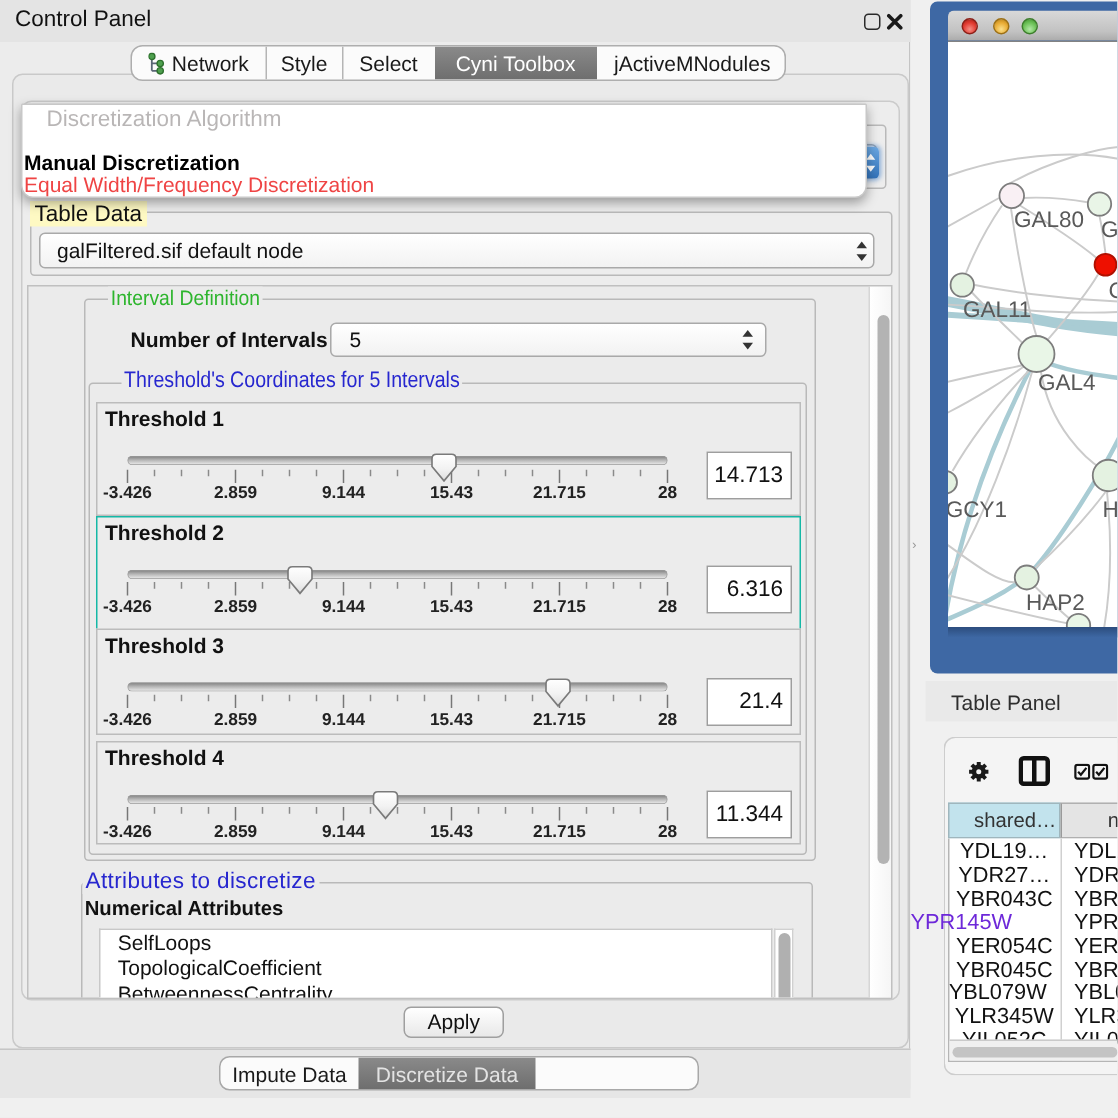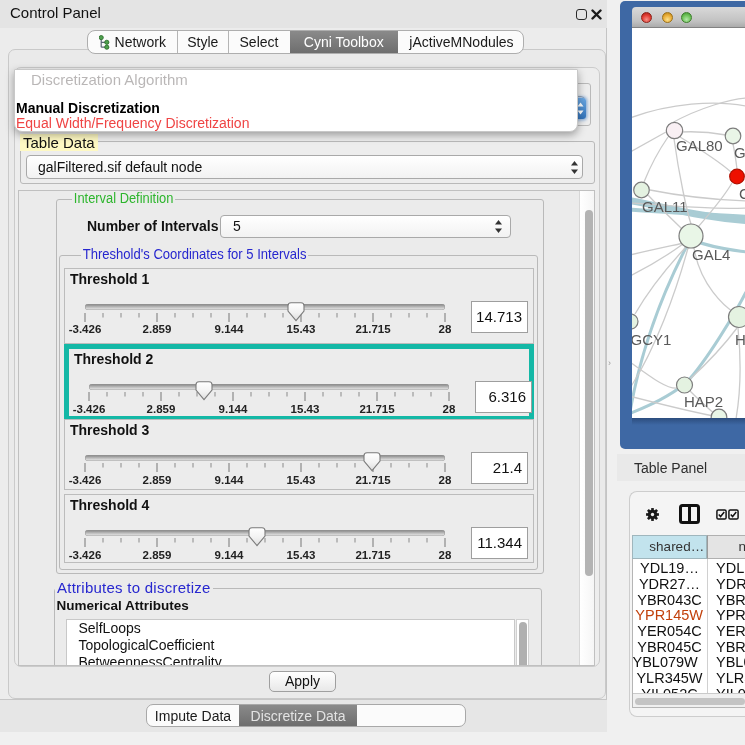--- a/index.html
+++ b/index.html
@@ -102,21 +102,21 @@
 <defs>
           <linearGradient id="thg0" x1="0" y1="0" x2="0" y2="1">
 <stop offset="0" stop-color="#ffffff"></stop>
             <stop offset="0.55" stop-color="#f2f2f2"></stop>
             <stop offset="1" stop-color="#dddddd"></stop>
           </linearGradient>
         </defs>
 <path d="M 4,0.8 L 14,0.8 Q 17,0.8 17,3.8 L 17,9 L 9,18.6 L 1,9 L 1,3.8 Q 1,0.8 4,0.8 Z" fill="url(#thg0)" stroke="#7a7a7a" stroke-width="1.1"></path>
       </svg>
 </div>
-<div style="position:absolute;left:45px;top:152.6px;width:470px;height:77px;border:5px solid #14b8a6;background:#ececec">
+<div style="position:absolute;left:45px;top:152.6px;width:470px;height:77px;border:1px solid #14b8a6;background:#ececec">
   <div style="position:absolute;left:5px;top:2px;font-size:14px;font-weight:bold;color:#111">Threshold 2</div>
   <div style="position:absolute;left:20px;top:35px;width:360px;height:6px;border-radius:3px;background:linear-gradient(180deg,#7e7e7e 0%,#b5b5b5 45%,#efefef 100%);box-shadow:inset 0 0 0 0.5px #9a9a9a"></div>
   <svg style="position:absolute;left:19px;top:43.5px;width:363px;height:10px" viewBox="0 0 363 10">
         <line x1="1" y1="0" x2="1" y2="9" stroke="#777" stroke-width="1"></line>
         <line x1="73" y1="0" x2="73" y2="9" stroke="#777" stroke-width="1"></line>
         <line x1="145" y1="0" x2="145" y2="9" stroke="#777" stroke-width="1"></line>
         <line x1="217" y1="0" x2="217" y2="9" stroke="#777" stroke-width="1"></line>
         <line x1="289" y1="0" x2="289" y2="9" stroke="#777" stroke-width="1"></line>
         <line x1="361" y1="0" x2="361" y2="9" stroke="#777" stroke-width="1"></line>
         <line x1="19" y1="0" x2="19" y2="4.5" stroke="#8a8a8a" stroke-width="1"></line>
@@ -357,21 +357,21 @@
 <div class="abs" style="left:632px;top:534.5px;width:74.5px;height:24.3px;background:#c2e3ed;border:1px solid #9fb6bd;font-size:13.5px;color:#333;text-align:center;line-height:22px;padding-left:15px">shared…</div>
 <div class="abs" style="left:706.5px;top:534.5px;width:38.5px;height:24.3px;background:#e4e4e4;border-top:1px solid #b0b0b0;border-bottom:1px solid #b0b0b0;border-left:1px solid #9a9a9a;font-size:13.5px;color:#333;line-height:22px;padding-left:31px">n</div>
 <div class="abs" style="left:632px;top:558.8px;width:113px;height:149px;background:#fff;border-left:1px solid #b5b5b5;border-bottom:1px solid #b5b5b5"></div>
 <div class="abs" style="left:707px;top:558.8px;width:1px;height:148px;background:#d0d0d0"></div>
 <div style="position:absolute;left:632.5px;top:561.2px;width:74px;height:15.7px;font-size:14.5px;color:#111;text-align:center;line-height:15.7px;overflow:hidden">YDL19…</div>
 <div style="position:absolute;left:716px;top:561.2px;width:40px;height:15.7px;font-size:14.5px;color:#111;line-height:15.7px;white-space:nowrap">YDL1</div>
 <div style="position:absolute;left:632.5px;top:576.9px;width:74px;height:15.7px;font-size:14.5px;color:#111;text-align:center;line-height:15.7px;overflow:hidden">YDR27…</div>
 <div style="position:absolute;left:716px;top:576.9px;width:40px;height:15.7px;font-size:14.5px;color:#111;line-height:15.7px;white-space:nowrap">YDR2</div>
 <div style="position:absolute;left:632.5px;top:592.6px;width:74px;height:15.7px;font-size:14.5px;color:#111;text-align:center;line-height:15.7px;overflow:hidden">YBR043C</div>
 <div style="position:absolute;left:716px;top:592.6px;width:40px;height:15.7px;font-size:14.5px;color:#111;line-height:15.7px;white-space:nowrap">YBR0</div>
-<div style="position:absolute;left:629px;top:608.3px;width:74px;height:15.7px;font-size:14.5px;color:#c2410c;text-align:right;line-height:15.7px;overflow:hidden">YPR145W</div>
+<div style="position:absolute;left:607px;top:608.3px;width:74px;height:15.7px;font-size:14.5px;color:#6d28d9;text-align:left;line-height:15.7px;overflow:hidden">YPR145W</div>
 <div style="position:absolute;left:716px;top:608.3px;width:40px;height:15.7px;font-size:14.5px;color:#111;line-height:15.7px;white-space:nowrap">YPR1</div>
 <div style="position:absolute;left:632.5px;top:624.0px;width:74px;height:15.7px;font-size:14.5px;color:#111;text-align:center;line-height:15.7px;overflow:hidden">YER054C</div>
 <div style="position:absolute;left:716px;top:624.0px;width:40px;height:15.7px;font-size:14.5px;color:#111;line-height:15.7px;white-space:nowrap">YER0</div>
 <div style="position:absolute;left:632.5px;top:639.7px;width:74px;height:15.7px;font-size:14.5px;color:#111;text-align:center;line-height:15.7px;overflow:hidden">YBR045C</div>
 <div style="position:absolute;left:716px;top:639.7px;width:40px;height:15.7px;font-size:14.5px;color:#111;line-height:15.7px;white-space:nowrap">YBR0</div>
 <div style="position:absolute;left:632.5px;top:655.4px;width:74px;height:15.7px;font-size:14.5px;color:#111;text-align:left;line-height:15.7px;overflow:hidden">YBL079W</div>
 <div style="position:absolute;left:716px;top:655.4px;width:40px;height:15.7px;font-size:14.5px;color:#111;line-height:15.7px;white-space:nowrap">YBL0</div>
 <div style="position:absolute;left:632.5px;top:671.1px;width:74px;height:15.7px;font-size:14.5px;color:#111;text-align:center;line-height:15.7px;overflow:hidden">YLR345W</div>
 <div style="position:absolute;left:716px;top:671.1px;width:40px;height:15.7px;font-size:14.5px;color:#111;line-height:15.7px;white-space:nowrap">YLR3</div>
 <div style="position:absolute;left:632.5px;top:686.8px;width:74px;height:15.7px;font-size:14.5px;color:#111;text-align:center;line-height:15.7px;overflow:hidden">YIL052C</div>

